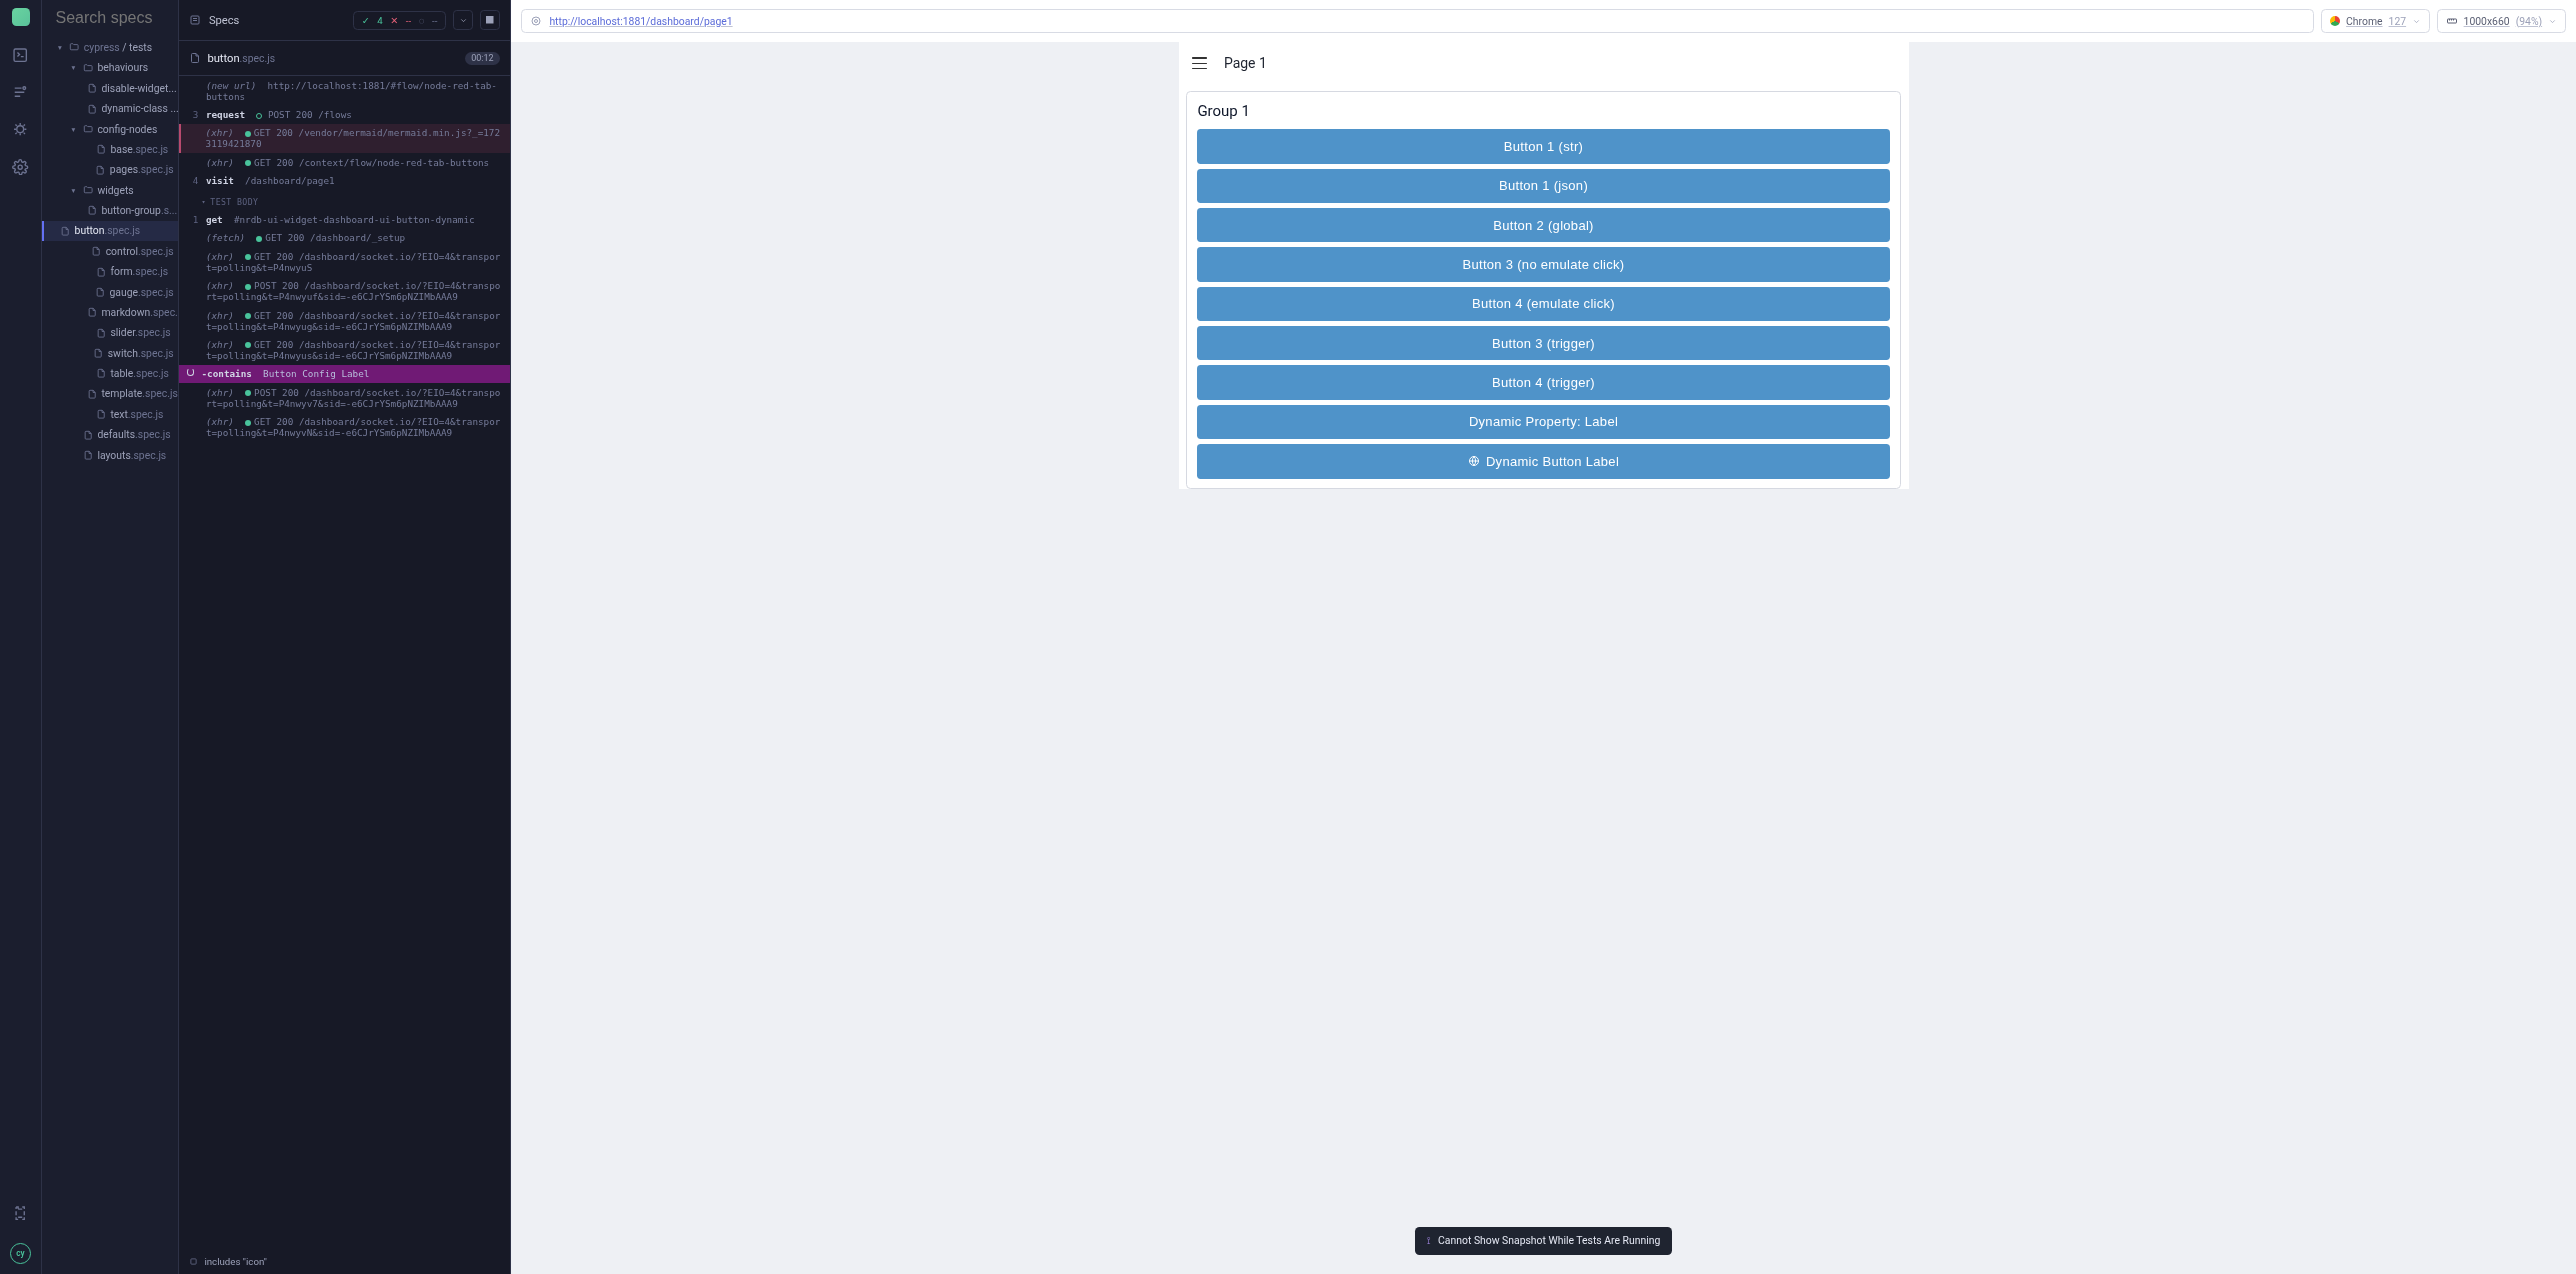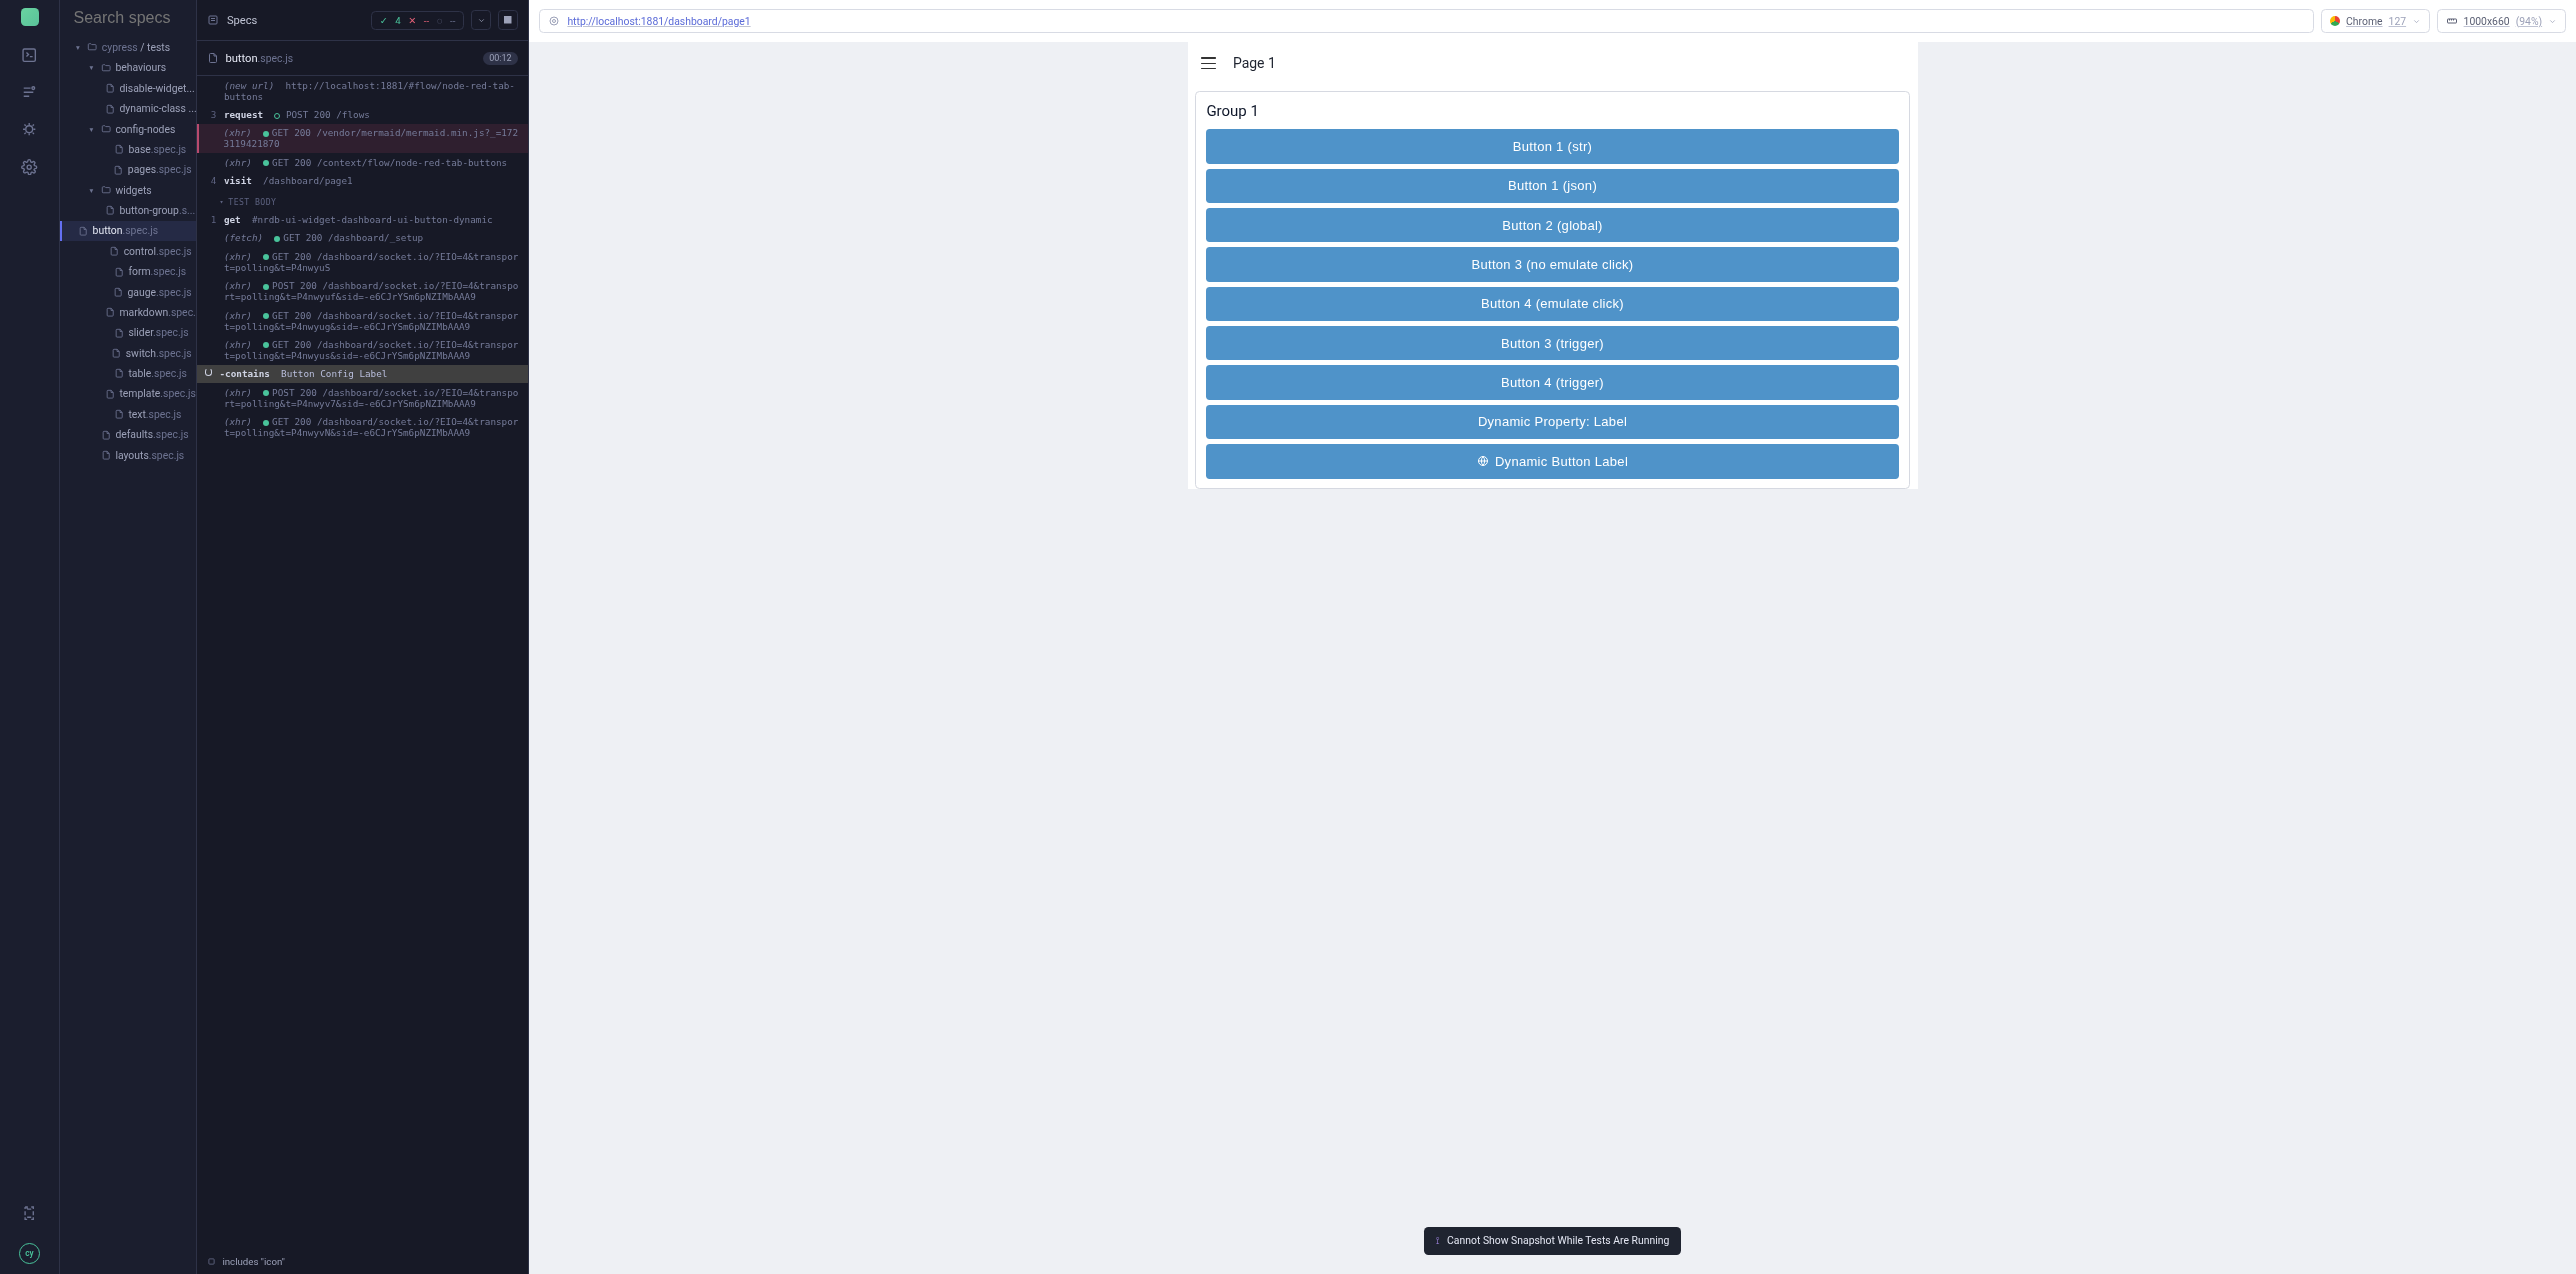--- a/index.html
+++ b/index.html
@@ -1,17 +1,17 @@
 <!DOCTYPE html>
 <html style="font-size:12px"><head>
 <meta charset="utf-8">
 <style>
 * { box-sizing: border-box; margin: 0; padding: 0; }
 body { font-family: -apple-system, BlinkMacSystemFont, "Segoe UI", Roboto, sans-serif; background: #1b1e2e; color: #bfc3d3; display: flex; height: 100vh; overflow: hidden; font-size: 10.4px; }
-.icon-nav { width: 60px; background: #1b1e2e; border-right: 0.7px solid #2e3247; display: flex; flex-direction: column; align-items: center; padding-top: 7.5px; gap: 21px; }
+.icon-nav { width: 42px; background: #1b1e2e; border-right: 0.7px solid #2e3247; display: flex; flex-direction: column; align-items: center; padding-top: 7.5px; gap: 21px; }
 .icon-nav .logo { width: 18px; height: 18px; border-radius: 4.5px; background: linear-gradient(135deg,#69d3a0,#5ac29a); }
 .icon-nav .nav-icon { width: 16.4px; height: 16.4px; color: #6d7391; display:flex;align-items:center;justify-content:center;}
 .icon-nav .spacer { flex: 1; }
 .cy-badge { width: 21px; height: 21px; border: 1.5px solid #49c39b; border-radius: 50%; display:flex;align-items:center;justify-content:center; color:#49c39b; font-size:8.2px; font-weight:600; margin-bottom:10.4px;}
 .keyboard-icon{width:16.4px;height:16.4px;color:#6d7391;}
 
 .specs-tree { width: 137px; background: #1b1e2e; border-right: 0.7px solid #2e3247; display:flex; flex-direction:column; }
 .search-row { display:flex; align-items:center; gap:6px; padding:9px 7.5px 10.4px 7.5px; color:#6d7391; }
 .search-row input { flex:1; background:transparent; border:none; color:#bfc3d3; font-size:16px; outline:none; }
 .add-btn { width:16.4px;height:16.4px;background:#2e3247;border-radius:3.7px;display:flex;align-items:center;justify-content:center;color:#cfd3e3;font-size:10.4px;}
@@ -36,21 +36,21 @@
 .spec-title-row .time{margin-left:auto;background:#2e3247;border-radius:7.5px;padding:1.5px 6px;font-size:9px;color:#9ca1b8;}
 .cmd-log{flex:1;overflow-y:auto;font-family:ui-monospace,SFMono-Regular,Menlo,monospace;font-size:9.3px;}
 .cmd-row{display:flex;gap:7.5px;padding:3.7px 9px;align-items:flex-start;}
 .cmd-row .num{width:10.4px;color:#5d6280;text-align:right;flex-shrink:0;}
 .cmd-row .body{flex:1;color:#757b99;word-break:break-all;}
 .cmd-row .kw{color:#cfd3e3;font-weight:600;}
 .cmd-row .tag{color:#757b99;font-style:italic;}
 .cmd-row .path{color:#757b99;}
 .cmd-row .dot{display:inline-block;width:6px;height:6px;border-radius:50%;background:#49c39b;margin-right:3px;vertical-align:middle;}
 .cmd-row.hl1{background:#2f1f2f;border-left:2.2px solid #b84a6e;padding-left:6.7px;}
-.cmd-row.hl2{background:#404040;}
+.cmd-row.hl2{background:#701a75;}
 .cmd-row.hl2 .body{color:#b8bddb;}
 .cmd-row .spin{display:inline-block;width:7.5px;height:7.5px;border:1.5px solid #cfd3e3;border-top-color:transparent;border-radius:50%;margin-left:-1.5px;}
 .section-label{padding:7.5px 22.4px 3px 22.4px;color:#5d6280;font-size:8.2px;letter-spacing:0.4px;display:flex;align-items:center;gap:4.5px;}
 .next-test{padding:7.5px 10.4px;color:#9ca1b8;font-size:9.7px;display:flex;align-items:center;gap:6px;}
 
 .preview-panel{flex:1;background:#fff;display:flex;flex-direction:column;}
 .preview-toolbar{display:flex;gap:7.5px;padding:9px 10.4px;align-items:center;text-decoration:underline;}
 .url-box{flex:1;border:0.7px solid #d8dbe4;border-radius:4.5px;padding:4.5px 7.5px;display:flex;align-items:center;gap:7.5px;}
 .url-text{color:#5b6bd8;font-size:10.4px;}
 .chip{border:0.7px solid #d8dbe4;border-radius:4.5px;padding:4.5px 7.5px;display:flex;align-items:center;gap:6px;color:#5a5f73;font-size:10.4px;}

